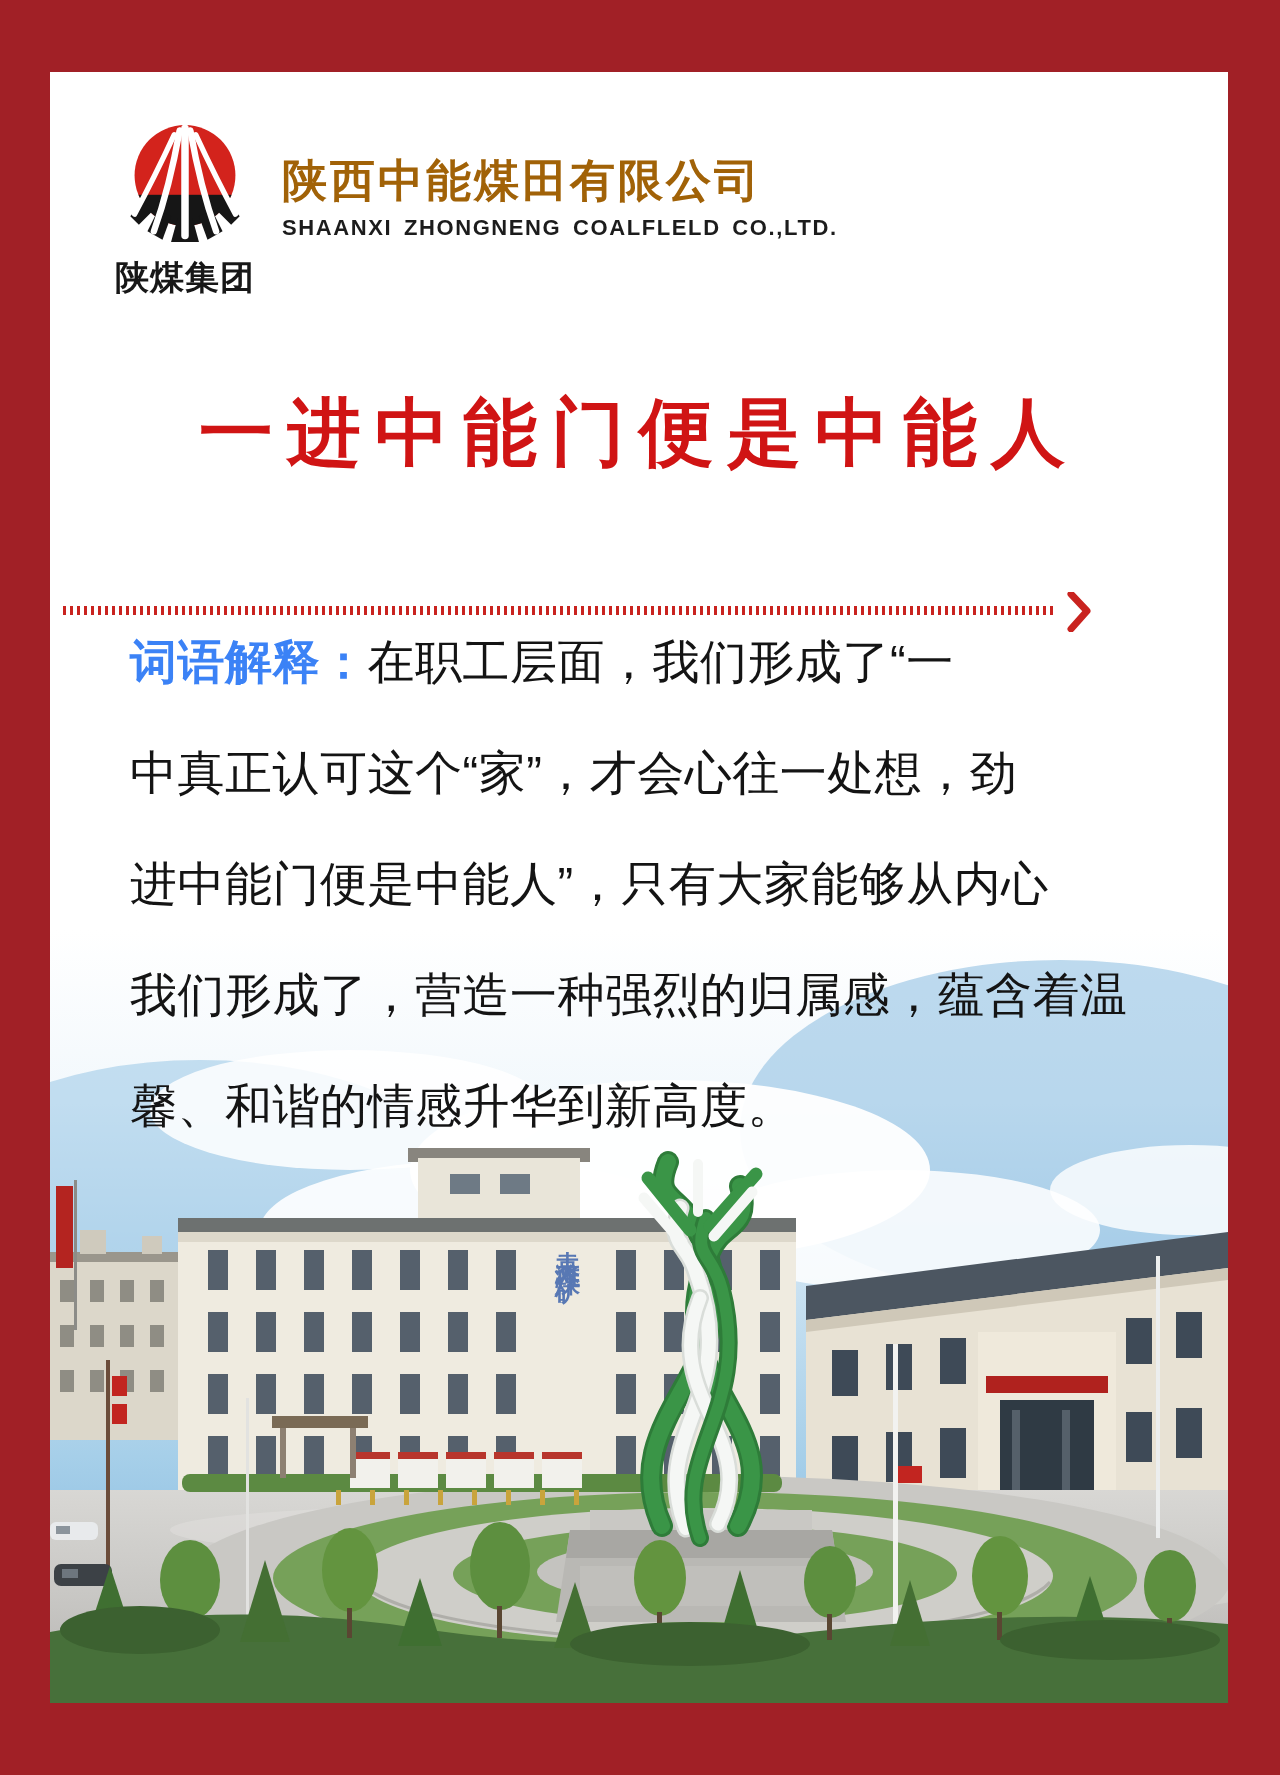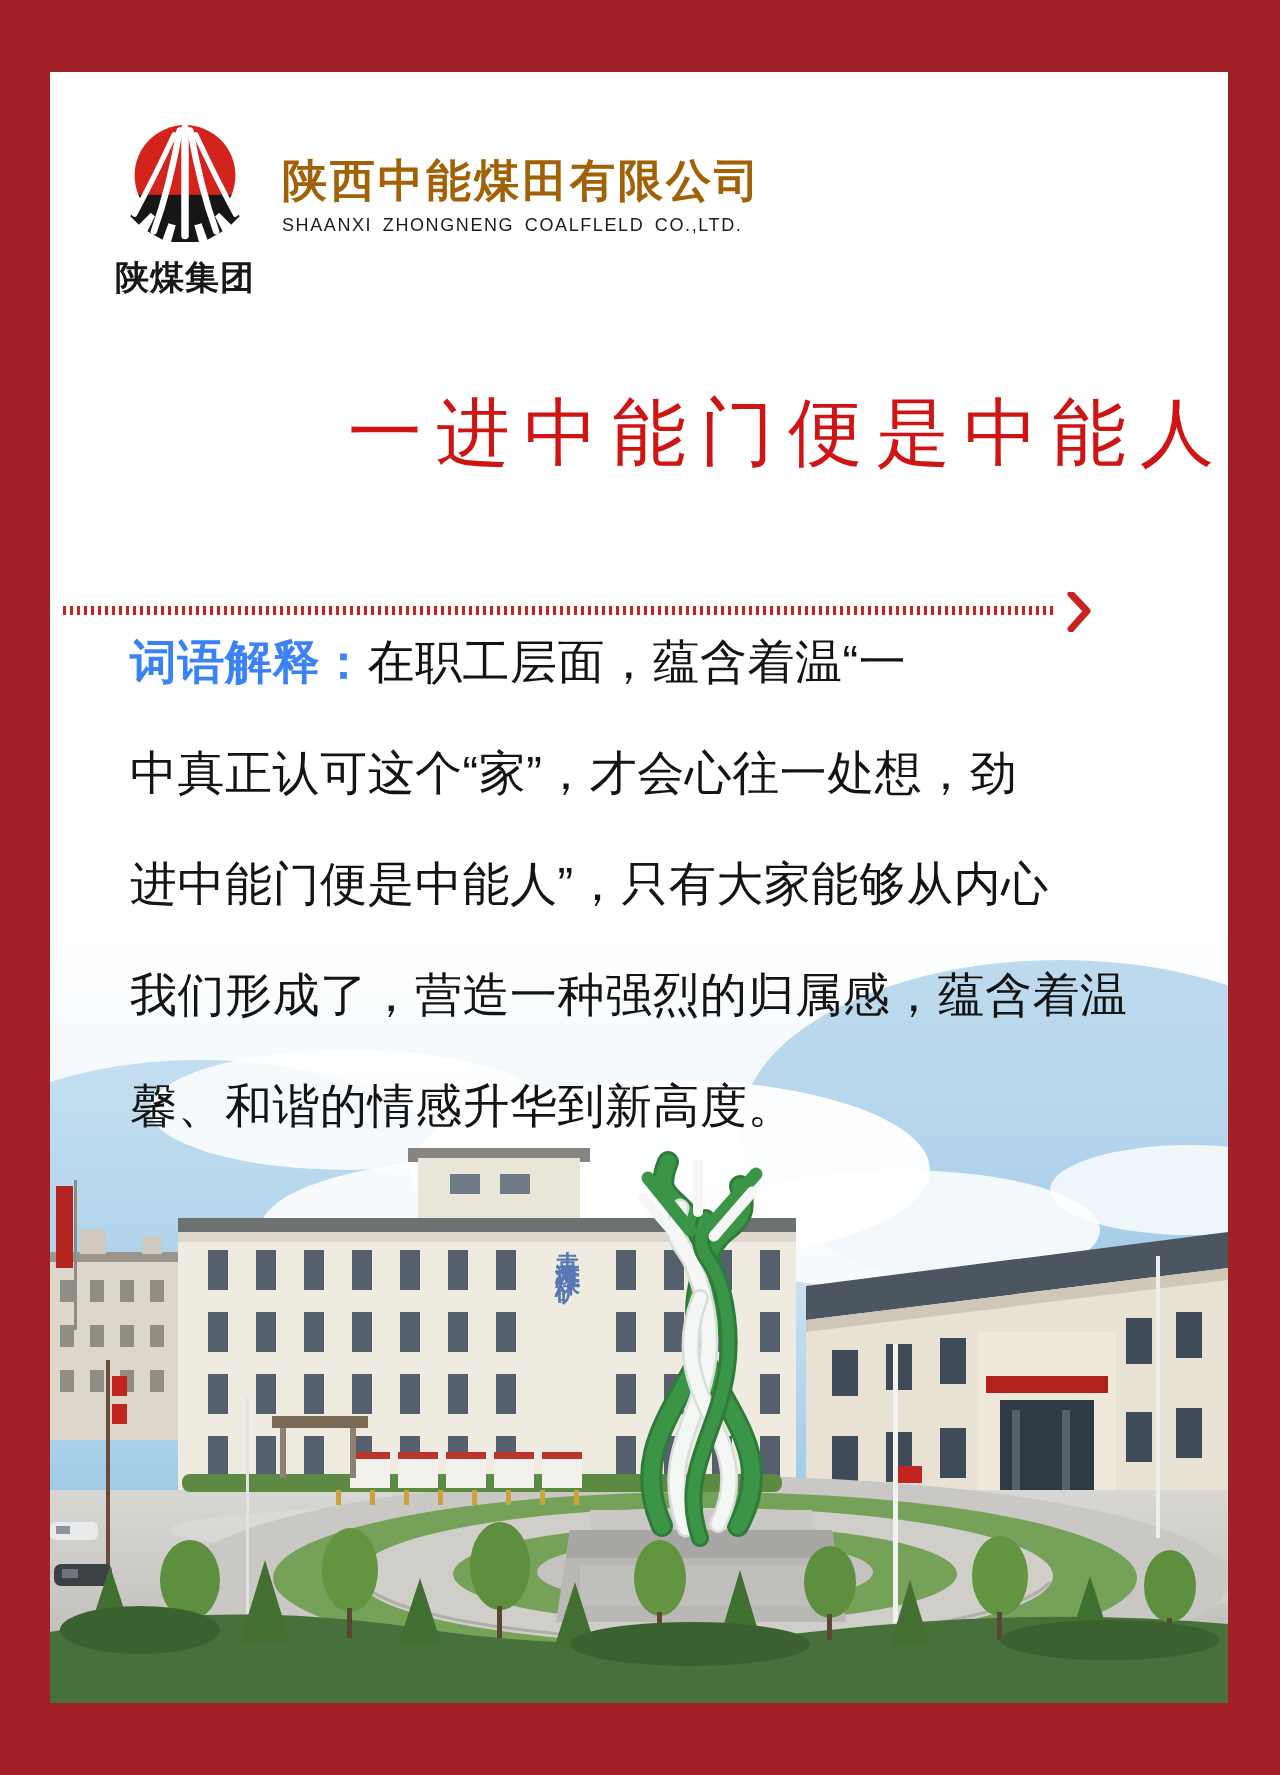--- a/index.html
+++ b/index.html
@@ -10,25 +10,25 @@
   .panel{
     position:absolute;left:50px;top:72px;width:1178px;height:1631px;
     background:#ffffff;overflow:hidden;
   }
   
   .brand{position:absolute;left:60px;top:52px;display:flex;align-items:flex-start;}
   .logo-wrap{width:150px;text-align:center;}
   .logo-cn{font-weight:bold;font-size:34px;color:#171717;letter-spacing:1px;margin-top:9px;}
   .brand-text{margin-left:22px;padding-top:32px;}
   .company-cn{font-size:45px;font-weight:bold;color:#a16207;letter-spacing:3px;line-height:1.1;}
-  .company-en{font-size:18px;font-weight:normal;color:#1c1c1c;letter-spacing:1.6px;margin-top:9px;word-spacing:4px;}
+  .company-en{font-size:22px;font-weight:bold;color:#1c1c1c;letter-spacing:1.6px;margin-top:9px;word-spacing:4px;}
   
   .headline{
-    position:absolute;left:0;top:312px;width:100%;text-align:right;
-    font-size:74px;font-weight:400;letter-spacing:14px;color:#d01414;
+    position:absolute;left:0;top:312px;width:100%;text-align:center;
+    font-size:74px;font-weight:700;letter-spacing:14px;color:#d01414;
   }
   
   .divider{position:absolute;left:13px;top:520px;width:1040px;height:36px;}
   .divider .dots{
     position:absolute;left:0;top:14px;height:9px;width:992px;
     background:repeating-linear-gradient(90deg,#c9231f 0 3px,rgba(0,0,0,0) 3px 7px);
   }
   .divider svg{position:absolute;right:10px;top:0;}
   
   .paragraph{
@@ -88,21 +88,21 @@
     <div class="headline">一进中能门便是中能人</div>
 
     <div class="divider">
       <div class="dots"></div>
       <svg width="26" height="40" viewBox="0 0 26 40">
         <path d="M4 2 L20 19 L4 37" fill="none" stroke="#c9231f" stroke-width="7" stroke-linecap="round" stroke-linejoin="round"></path>
       </svg>
     </div>
 
     <div class="paragraph">
-      <div class="para-line"><span class="lead">词语解释：</span><span>在职工层面，蕴含着温“一</span></div>
+      <div class="para-line"><span class="lead">词语解释：</span><span>在职工层面，我们形成了“一</span></div>
       <div class="para-line">中真正认可这个“家”，才会心往一处想，劲</div>
       <div class="para-line">进中能门便是中能人”，只有大家能够从内心</div>
       <div class="para-line">我们形成了，营造一种强烈的归属感，蕴含着温</div>
       <div class="para-line">馨、和谐的情感升华到新高度。</div>
     </div>
 
     <svg class="photo" viewBox="0 0 1178 773" preserveAspectRatio="none">
       <defs>
         <linearGradient id="sky" x1="0" y1="0" x2="0" y2="1">
           <stop offset="0" stop-color="#ffffff"></stop>

